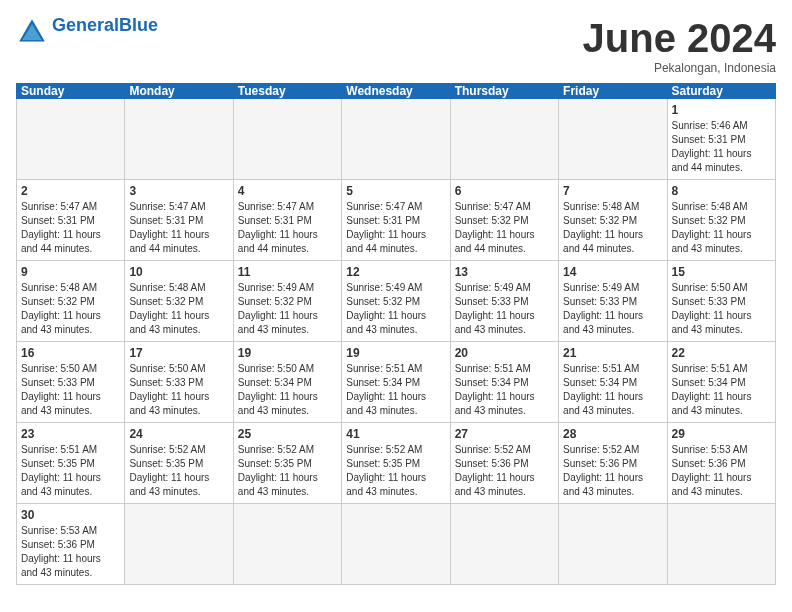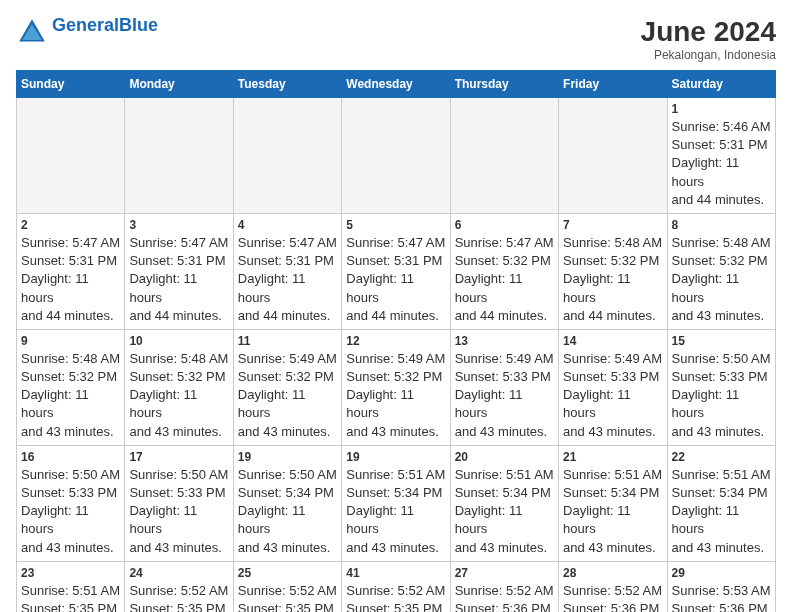--- a/index.html
+++ b/index.html
@@ -29,39 +29,39 @@
     }
     .logo-text span { color: #1a6ab5; }
     .logo-icon {
       width: 32px;
       height: 32px;
     }
     .title-block {
       text-align: right;
     }
     .calendar-title {
-      font-size: 28px;
+      font-size: 40px;
       font-weight: bold;
       color: #333;
     }
     .calendar-subtitle {
       font-size: 12px;
       color: #555;
     }
     table {
       width: 100%;
       border-collapse: collapse;
       font-size: 10px;
     }
     thead th {
       background: #1a6ab5;
       color: #fff;
       font-size: 12px;
       font-weight: bold;
-      padding: 6px 4px;
+      padding: 0 4px;
       text-align: left;
       border: 1px solid #1a6ab5;
     }
     td {
       border: 1px solid #ccc;
       vertical-align: top;
       padding: 4px;
       width: calc(100% / 7);
       min-height: 70px;
       background: #fff;
@@ -70,21 +70,21 @@
       background: #f5f5f5;
     }
     .day-number {
       font-size: 12px;
       font-weight: bold;
       color: #333;
       display: block;
       margin-bottom: 2px;
     }
     .day-info {
-      font-size: 13px;
+      font-size: 10px;
       color: #333;
       line-height: 1.4;
     }
   </style>
 </head>
 <body>
 
 <div class="header">
   <div class="logo">
     <svg class="logo-icon" viewBox="0 0 40 40">

